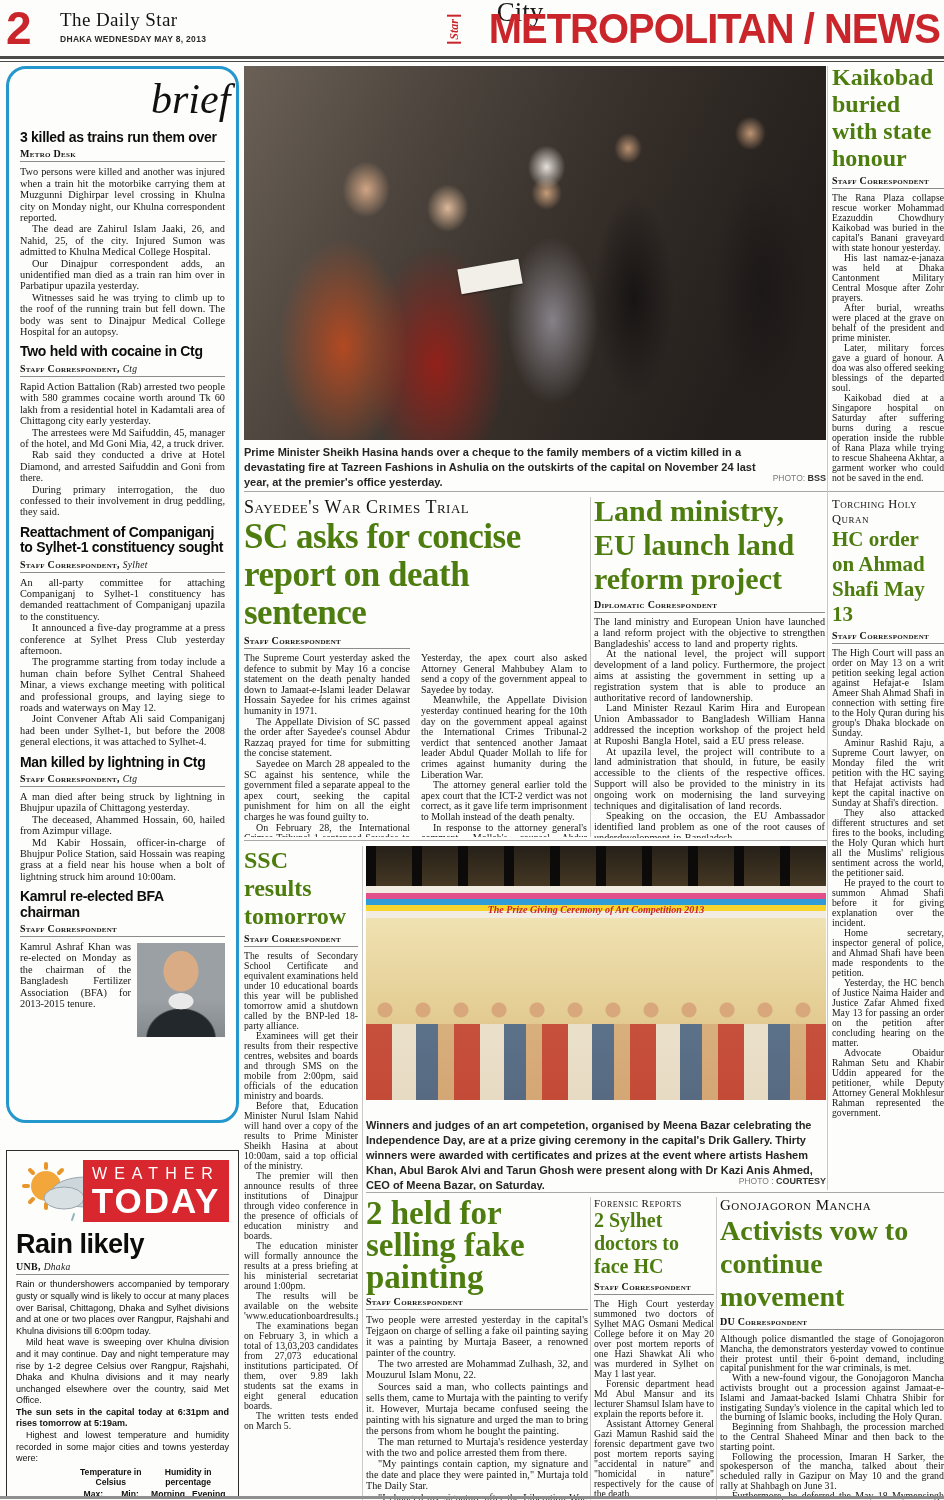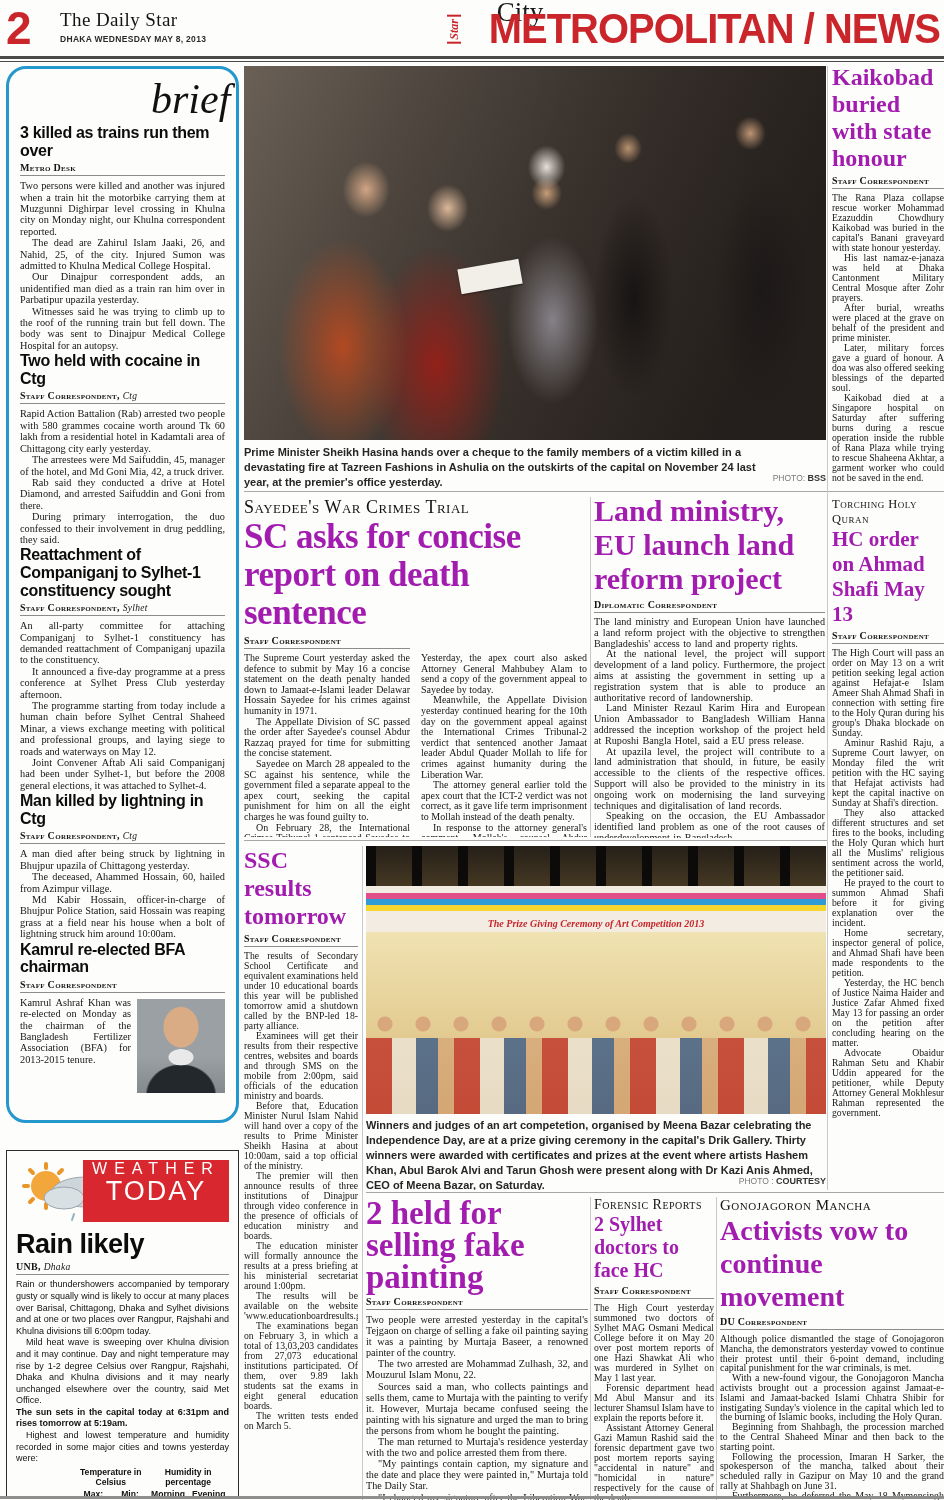--- a/index.html
+++ b/index.html
@@ -21,21 +21,21 @@
          letter-spacing:-1px;color:#c9252b;display:inline-block;transform:scaleX(.95);transform-origin:right}
   .hrule-double{border-top:3px solid #4a4a4a;border-bottom:1px solid #4a4a4a;height:6px}
 
   
   .vrule{position:absolute;width:1px;background:#c9c9c9}
   .hrule{position:absolute;height:1px;background:#a8a8a8}
   .botrule{position:absolute;height:3px;background:#8f8f8f}
 
   
   .kicker{font-variant:small-caps;letter-spacing:.5px;color:#141414}
-  .hserif{font-family:"Liberation Serif",serif;font-weight:bold;color:#a21caf}
+  .hserif{font-family:"Liberation Serif",serif;font-weight:bold;color:#4d7c0f}
   .byline{font-variant:small-caps;font-weight:bold;font-size:10px;letter-spacing:.3px;color:#141414;
           border-bottom:1px solid #8c8c8c;padding:3px 0 2px;margin-bottom:4px}
   .byline .loc{font-variant:normal;font-style:italic;font-weight:normal;font-size:9.5px}
   .btext p{text-align:justify;text-indent:12px}
   .btext p:first-of-type{text-indent:0}
   .body-brief p{font-size:10.3px;line-height:11.4px}
   .body-md p{font-size:10px;line-height:10.6px}
   .body-land p{font-size:10.2px;line-height:10.8px;word-spacing:1px}
   .body-narrow p{font-size:9.7px;line-height:10px}
   .body-wide p{font-size:10.2px;line-height:11.1px}
@@ -44,37 +44,37 @@
   
   .brief-box{border:3.5px solid #2497cd;border-radius:20px;background:#fdfdfb}
   .brief-head{position:relative;height:52px}
   .brief-head-blue{position:absolute;left:0;top:0;width:150px;height:48px;background:#2497cd;
                    border-radius:0 0 30px 0;display:flex;align-items:center;padding-left:14px}
   .brief-head-blue span{font-family:"Liberation Sans",sans-serif;font-weight:bold;font-size:27px;
                         letter-spacing:.5px;color:#fff}
   .brief-script{position:absolute;left:142px;top:6px;font-family:"Liberation Serif",serif;
                 font-style:italic;font-size:42px;color:#111}
   .brief-stories{padding:2px 11px 0 11px}
-  .bhead{font-family:"Liberation Sans",sans-serif;font-weight:bold;font-size:16px;line-height:1.1;
-         letter-spacing:-.3px;color:#0c0c0c;margin-top:1px}
+  .bhead{font-family:"Liberation Sans",sans-serif;font-weight:bold;font-size:14px;line-height:1.1;
+         letter-spacing:-.3px;color:#0c0c0c;margin-top:7px}
   .portrait{float:right;width:88px;height:94px;margin:2px 0 3px 6px;
             background:
              radial-gradient(20px 13px at 50% 62%, #e9e9e9 0 60%, rgba(0,0,0,0) 65%),
              radial-gradient(25px 29px at 50% 30%, #d9ac85 0 68%, rgba(0,0,0,0) 72%),
              radial-gradient(48px 42px at 50% 102%, #23282d 0 70%, rgba(0,0,0,0) 74%),
              linear-gradient(#9aa0a4 0 60%,#83898d 100%)}
 
   
   .weather-box{border:1.5px solid #2c2c2c;background:#fdfdfb;padding:7px 9px 0 9px;
                font-family:"Liberation Sans",sans-serif}
   .weather-top{position:relative;height:72px}
   .weather-red{position:absolute;right:0;top:2px;width:146px;height:62px;background:#d8272e;
-               color:#fff;text-align:center;}
+               color:#fff;text-align:center;padding-top:5px}
   .weather-red .w1{font-size:16px;letter-spacing:7px;font-weight:normal}
-  .weather-red .w2{font-size:27px;font-weight:normal;letter-spacing:2px;line-height:1}
+  .weather-red .w2{font-size:35px;font-weight:bold;letter-spacing:2px;line-height:1}
   .weather-head{font-weight:bold;font-size:27px;letter-spacing:-.5px;color:#0c0c0c;line-height:1.05}
   .weather-byline{font-family:"Liberation Serif",serif;border-bottom:1px solid #8c8c8c;margin-bottom:4px}
   .wtext p{font-size:9px;line-height:11.6px;text-align:justify;color:#111;text-indent:10px}
   .wtext p:first-of-type{text-indent:0}
   .wtext p.bold{font-weight:bold}
   .wtable{width:100%;border-collapse:collapse;margin-top:1px;font-size:8.6px;color:#111}
   .wtable th{font-weight:bold;text-align:center;line-height:10px;padding:1px 0}
 
   
   .photo-main{background:
@@ -92,21 +92,21 @@
       linear-gradient(115deg,#6a6056 0%,#4a423b 30%,#352e29 55%,#241f1c 85%)}
   .cheque{position:absolute;left:37%;top:53%;width:62px;height:25px;background:#f2efe8;
           transform:rotate(-10deg);box-shadow:0 1px 2px rgba(0,0,0,.5)}
   .caption{font-family:"Liberation Sans",sans-serif;font-weight:bold;font-size:11px;line-height:15px;
            color:#262626;text-align:left}
   .credit{font-family:"Liberation Sans",sans-serif;font-size:8.5px;color:#777;font-weight:normal}
   .credit b{color:#333;font-size:9px}
   .art-ceiling{height:40px;background:
       repeating-linear-gradient(90deg,#0d0b0a 0 10px, rgba(0,0,0,0) 10px 46px),
       linear-gradient(#262019,#453823)}
-  .art-banner{position:relative;height:46px;background:
+  .art-banner{position:relative;height:32px;background:
       linear-gradient(#f2ece2 0 7px,#e04f8a 7px 13px,#2f9cd8 13px 19px,#f6d531 19px 25px,#f2ece2 25px 100%)}
   .art-banner .bannertext{position:absolute;left:0;right:0;bottom:3px;text-align:center;
       font-family:"Liberation Serif",serif;font-style:italic;font-weight:bold;font-size:10px;color:#c9252b}
   .art-stage{height:182px;background:
       radial-gradient(circle 8px at 19px 9px, #d8a87c 0 7px, rgba(0,0,0,0) 8px) 0 52%/38px 22px repeat-x,
       repeating-linear-gradient(90deg, rgba(194,59,46,.85) 0 26px, rgba(236,228,212,.85) 26px 50px,
         rgba(58,92,136,.8) 50px 72px, rgba(214,168,120,.8) 72px 88px) 0 100%/100% 42% no-repeat,
       linear-gradient(#f0e2b2 0%,#e3cc92 55%,#caa265 100%)}
 
   
@@ -377,21 +377,21 @@
         <p>The two arrested are Mohammad Zulhash, 32, and Mouzurul Islam Monu, 22.</p>
         <p>Sources said a man, who collects paintings and sells them, came to Murtaja with the painting to verify it. However, Murtaja became confused seeing the painting with his signature and urged the man to bring the persons from whom he bought the painting.</p>
         <p>The man returned to Murtaja's residence yesterday with the two and police arrested them from there.</p>
         <p>"My paintings contain caption, my signature and the date and place they were painted in," Murtaja told The Daily Star.</p>
         <p>"I changed my signature after the Liberation War. The painting is not mine because it contains a date in 1969 but a signature similar to my new one," he said.</p>
       </div>
   </div>
   <div class="vrule" style="left:590px;top:1197px;height:303px"></div>
 
   <div class="abs" style="left:594px;top:1197px;width:120px;height:303px">
-    <div class="kicker" style="font-size:14px">Forensic Reports</div>
+    <div class="kicker" style="font-size:11px">Forensic Reports</div>
     <h2 class="hserif h-forensic">2 Sylhet doctors to face HC</h2>
     <div class="byline"><span>Staff Correspondent</span></div>
     <div class="btext body-narrow">
         <p>The High Court yesterday summoned two doctors of Sylhet MAG Osmani Medical College before it on May 20 over post mortem reports of one Hazi Shawkat Ali who was murdered in Sylhet on May 1 last year.</p>
         <p>Forensic department head Md Abul Mansur and its lecturer Shamsul Islam have to explain the reports before it.</p>
         <p>Assistant Attorney General Gazi Mamun Rashid said the forensic department gave two post mortem reports saying "accidental in nature" and "homicidal in nature" respectively for the cause of the death.</p>
       </div>
   </div>
   <div class="vrule" style="left:716px;top:1197px;height:303px"></div>
 

